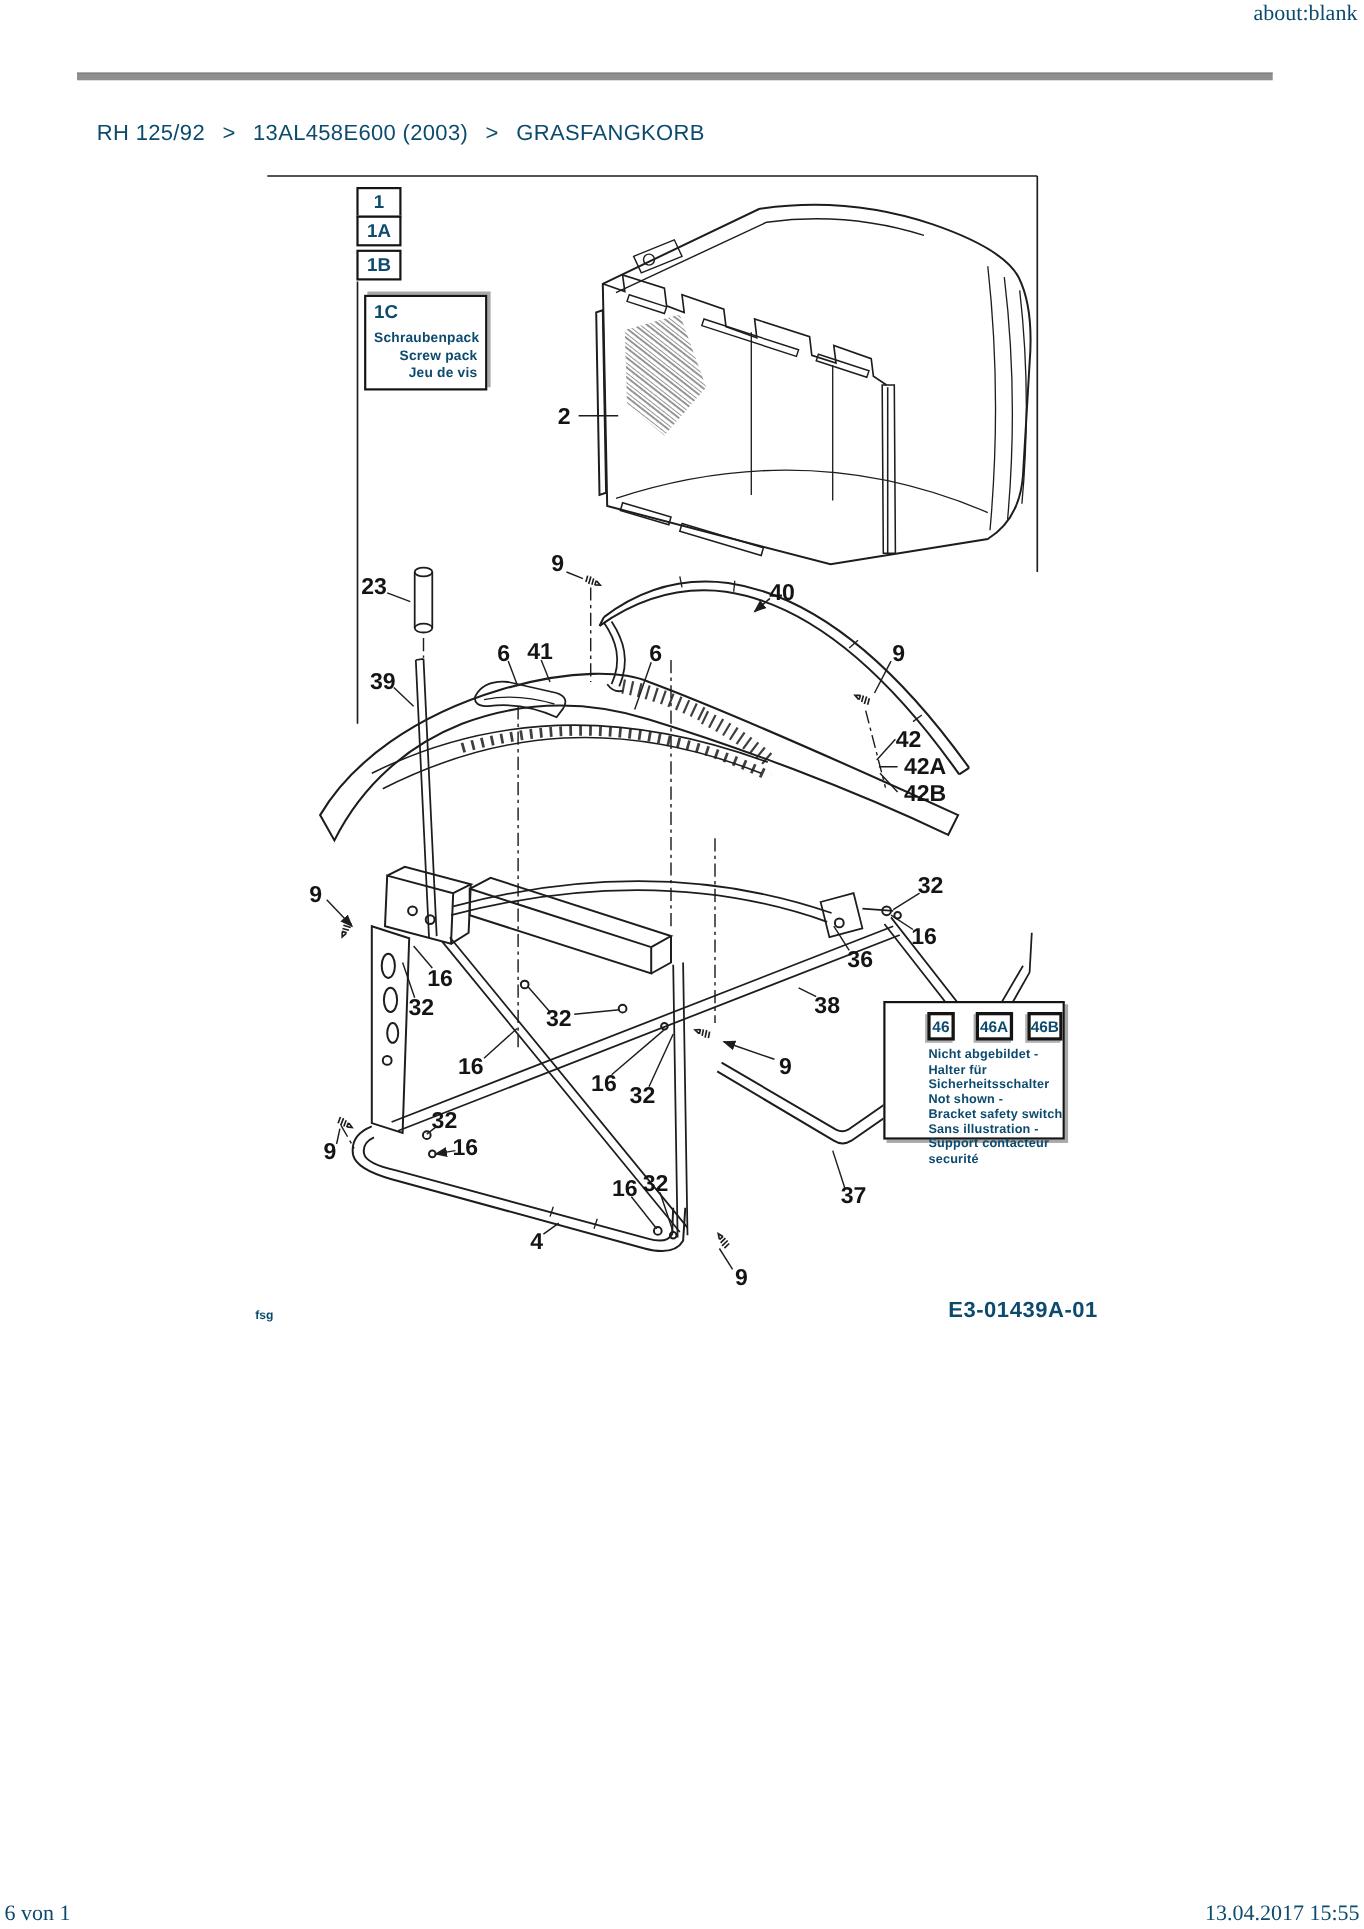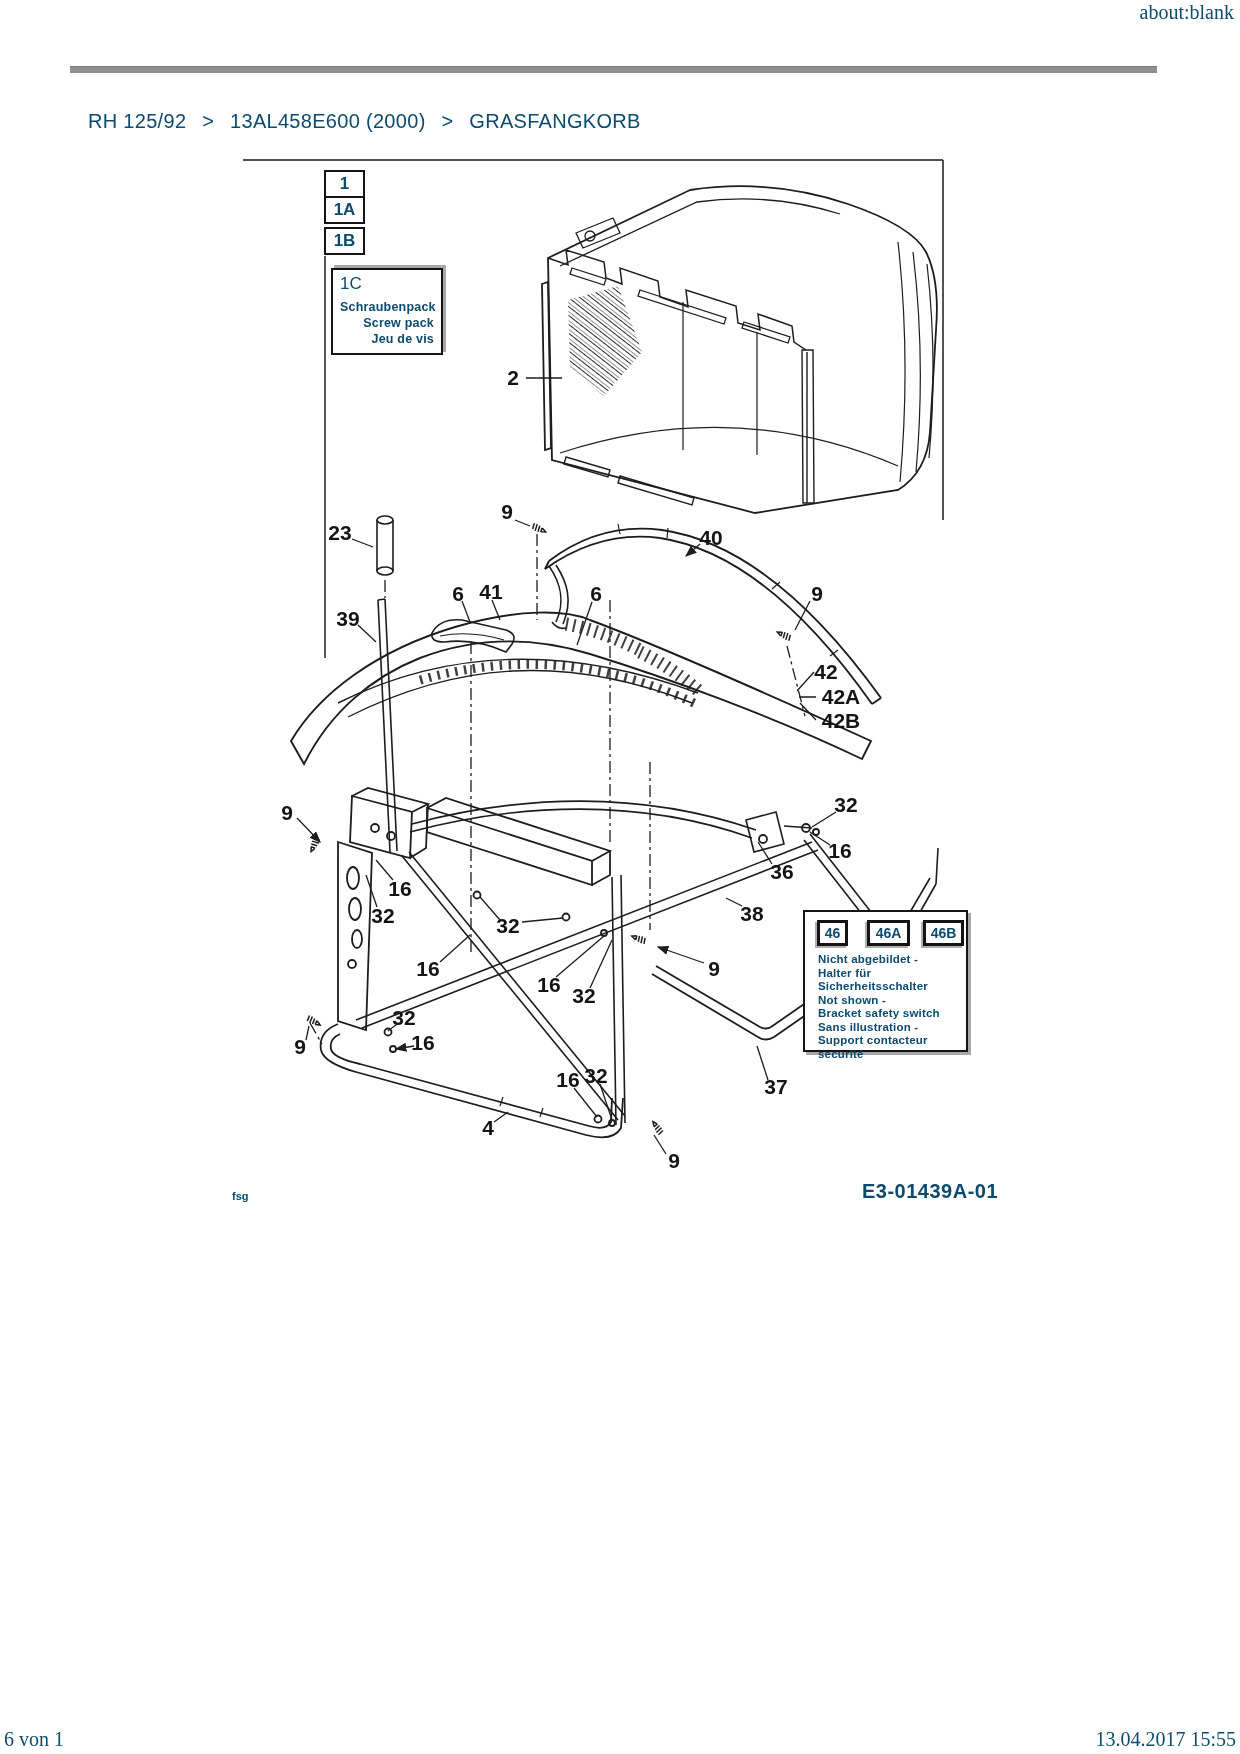--- a/index.html
+++ b/index.html
@@ -8,24 +8,24 @@
   .serif{font-family:"Liberation Serif",serif;}
   .abs{position:absolute;}
   .about{top:1px;right:6px;font-size:20px;}
   .rule{left:70px;top:66px;width:1087px;height:6px;background:#8f8f8f;border-top:1px solid #7a7a7a;}
   .breadcrumb{left:88px;top:110px;font-size:20px;letter-spacing:.3px;white-space:nowrap;}
   .breadcrumb .sep{margin:0 10px;}
   .legend-cell{width:41px;height:28px;border:2px solid #141414;background:#fff;box-sizing:border-box;
         display:flex;align-items:center;justify-content:center;font-weight:bold;font-size:17px;}
   .box-1c{left:331px;top:268px;width:112px;height:87px;border:2px solid #141414;background:#fff;
         box-sizing:border-box;box-shadow:3px -3px 0 #a8a8a8;padding:4px 7px;}
-  .box-1c .t{font-weight:normal;font-size:17px;margin-bottom:5px;}
+  .box-1c .t{font-weight:bold;font-size:17px;margin-bottom:5px;}
   .box-1c .l{font-weight:bold;font-size:12.5px;line-height:16px;letter-spacing:.2px;text-align:right;}
-  .box-46{left:803px;top:910px;width:165px;height:142px;border:2px solid #141414;background:#fff;
-        box-sizing:border-box;box-shadow:3px 3px 0 #a8a8a8;}
+  .box-46{left:803px;top:910px;width:165px;height:126px;border:2px solid #141414;background:#fff;
+        box-sizing:border-box;box-shadow:3px 3px 0 #a8a8a8;padding-left:26px;}
   .box-46 .row{display:flex;margin:8px 0 0 12px;align-items:flex-start;}
   .id-box{border:3px solid #141414;box-sizing:border-box;height:26px;display:flex;align-items:center;
         justify-content:center;font-weight:bold;font-size:14px;background:#fff;box-shadow:-2px 2px 0 #b0b0b0;}
   .id-46{width:31px;margin-right:19px;}
   .id-46a{width:43px;margin-right:13px;}
   .id-46b{width:41px;}
   .box-46 .lines{margin:7px 0 1px 13px;font-weight:bold;font-size:11.5px;line-height:13.5px;letter-spacing:.2px;}
   .code{left:862px;top:1180px;font-weight:bold;font-size:20px;letter-spacing:.5px;}
   .fsg{left:232px;top:1190px;font-weight:bold;font-size:11px;}
   .foot-l{left:4px;top:1728px;font-size:20px;}
@@ -36,21 +36,21 @@
 <body>
 
 <div class="page">
 
   <div class="abs about serif">about:blank</div>
   <div class="abs rule"></div>
 
   <div class="abs breadcrumb">
     <span>RH 125/92</span>
     <span class="sep">&gt;</span>
-    <span>13AL458E600 (2000)</span>
+    <span>13AL458E600 (2003)</span>
     <span class="sep">&gt;</span>
     <span>GRASFANGKORB</span>
   </div>
 
   <svg class="abs" style="left:0;top:0" width="1240" height="1754" viewBox="0 0 1240 1754">
     <defs>
       <marker id="arw" markerWidth="9" markerHeight="8" refX="8" refY="3.5" orient="auto">
         <path d="M0,0 L9,3.5 L0,7 Z" fill="#1d1d1d"></path>
       </marker>
       <pattern id="xh" width="7" height="7" patternUnits="userSpaceOnUse" patternTransform="rotate(38)">

